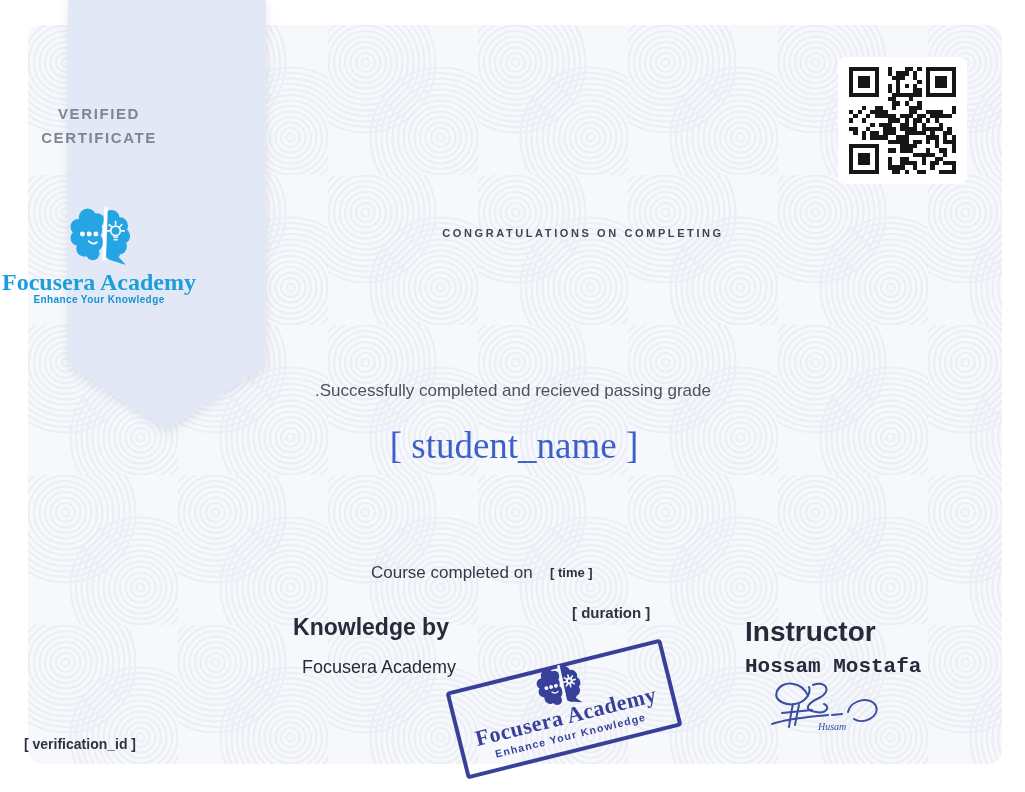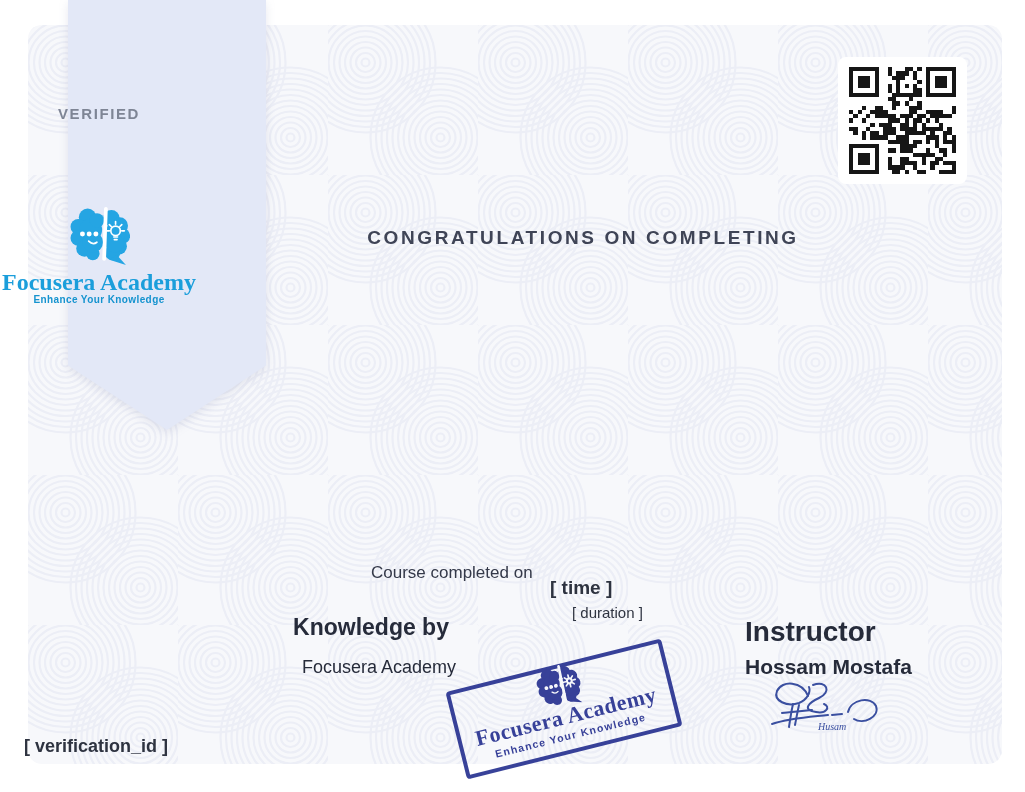--- a/index.html
+++ b/index.html
@@ -22,39 +22,39 @@
   .logo-name{font-family:"Liberation Serif",serif;font-weight:bold;font-size:24px;color:#1b9edb;
              margin-top:1px;line-height:24px;}
   .logo-tagline{font-size:10px;font-weight:bold;color:#1593cf;letter-spacing:.4px;line-height:12px;}
 
   
   .qr-card{left:838px;top:57px;width:129px;height:127px;background:#ffffff;border-radius:8px;}
   .qr-card svg{position:absolute;left:11px;top:10px;}
 
   
   .congrats{left:583px;top:227px;transform:translateX(-50%);white-space:nowrap;
-            font-size:19px;font-weight:bold;letter-spacing:2.6px;color:#3f4456;}
+            font-size:11px;font-weight:bold;letter-spacing:2.6px;color:#3f4456;}
   .blue-placeholder{font-family:"Liberation Serif",serif;font-size:37px;color:#3b60c6;white-space:nowrap;}
   .course-title{left:614px;top:269px;transform:translateX(-50%);}
   .subtitle{left:513px;top:381px;transform:translateX(-50%);white-space:nowrap;
             font-size:17px;color:#4c5160;}
   .student-name{left:514px;top:424px;transform:translateX(-50%);}
   .completed-label{left:365px;top:563px;font-size:17px;color:#343949;margin-left:6px;}
-  .time-ph{left:550px;top:565px;font-size:19px;font-weight:bold;color:#2e3340;margin-top:12px;}
-  .duration-ph{left:548px;top:604px;font-size:15px;font-weight:normal;color:#2e3340;padding-left:24px;}
+  .time-ph{left:550px;top:565px;font-size:13px;font-weight:bold;color:#2e3340;}
+  .duration-ph{left:548px;top:604px;font-size:15px;font-weight:bold;color:#2e3340;padding-left:24px;}
 
   
   .accredited-label{left:371px;top:614px;transform:translateX(-50%);white-space:nowrap;
                     font-size:23px;font-weight:bold;color:#262b3a;}
   .accredited-name{left:379px;top:657px;transform:translateX(-50%);white-space:nowrap;
                    font-size:18px;color:#262b3a;}
   .instructor-label{left:745px;top:616px;font-size:28px;font-weight:bold;color:#262b3a;white-space:nowrap;}
-  .instructor-name{left:745px;top:655px;font-size:21px;font-weight:bold;color:#262b3a;white-space:nowrap;}
+  .instructor-name{left:745px;top:655px;font-size:21px;font-weight:bold;color:#262b3a;white-space:nowrap;font-family:Liberation Mono, monospace;}
   .signature{left:768px;top:676px;width:130px;height:68px;}
-  .verification{left:24px;top:736px;font-size:18px;font-weight:bold;color:#2e3340;white-space:nowrap;}
+  .verification{left:24px;top:736px;font-size:14px;font-weight:bold;color:#2e3340;white-space:nowrap;}
 
   
   .stamp{left:453px;top:664px;width:222px;height:90px;transform:rotate(-14deg);
          border:4px solid #2c3693;border-radius:4px;box-sizing:border-box;opacity:.94;
          text-align:center;color:#2c3693;}
   .stamp-brain{position:absolute;left:50%;top:-3px;transform:translateX(-50%);}
   .stamp-name{position:absolute;left:0;top:37px;width:100%;font-family:"Liberation Serif",serif;
               font-weight:bold;font-size:22px;letter-spacing:.5px;line-height:24px;}
   .stamp-tagline{position:absolute;left:0;top:62px;width:100%;font-size:10.5px;font-weight:bold;
                  letter-spacing:1.2px;}
@@ -100,20 +100,21 @@
       </defs>
       <rect width="974" height="739" fill="url(#rings)"></rect>
     </svg>
   </div>
 
   <div class="abs ribbon-wrap">
     <div class="abs ribbon" style="left:0;top:0;"></div>
   </div>
   <div class="abs ribbon-text">
     <div>VERIFIED</div>
+    <div>CERTIFICATE</div>
   </div>
 
   <div class="abs logo-block">
     <svg width="62" height="58" viewBox="0 0 58 56">
       <g fill="#25a5e3">
         <circle cx="18" cy="10" r="8.5"></circle>
           <circle cx="9" cy="19" r="7.5"></circle>
         <circle cx="9" cy="30" r="7.5"></circle>
           <circle cx="15" cy="40" r="8"></circle>
         <circle cx="23" cy="45" r="6.5"></circle>
@@ -360,20 +361,22 @@
           <rect x="19" y="1" width="5" height="5" fill="#ffffff"></rect>
           <rect x="20" y="2" width="3" height="3" fill="#161616"></rect>
           <rect x="0" y="18" width="7" height="7"></rect>
           <rect x="1" y="19" width="5" height="5" fill="#ffffff"></rect>
           <rect x="2" y="20" width="3" height="3" fill="#161616"></rect>
         </g>
       </svg>
   </div>
 
   <div class="abs congrats">CONGRATULATIONS ON COMPLETING</div>
+  <div class="abs subtitle">.Successfully completed and recieved passing grade</div>
+  <div class="abs blue-placeholder student-name">[ student_name ]</div>
 
   <div class="abs completed-label">Course completed on</div>
   <div class="abs time-ph">[ time ]</div>
   <div class="abs duration-ph">[ duration ]</div>
 
   <div class="abs accredited-label">Knowledge by</div>
   <div class="abs accredited-name">Focusera Academy</div>
 
   <div class="abs instructor-label">Instructor</div>
   <div class="abs instructor-name">Hossam Mostafa</div>

